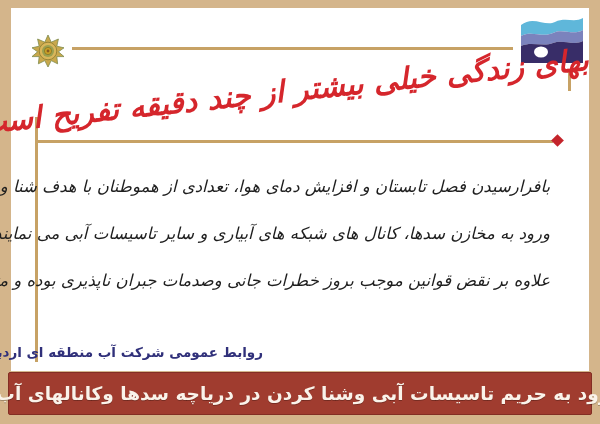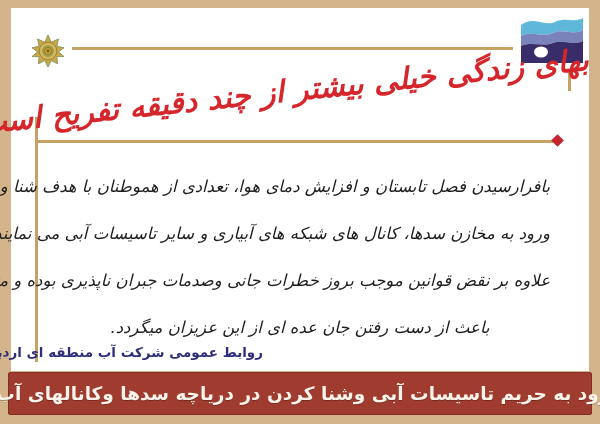--- a/index.html
+++ b/index.html
@@ -135,21 +135,20 @@
       <ellipse cx="20" cy="39" rx="7" ry="5.5" fill="#FFFFFF"></ellipse>
     </svg>
   </div>
 
   <div class="title" dir="rtl">بهای زندگی خیلی بیشتر از چند دقیقه تفریح است</div>
 
   <div class="body-text" dir="rtl">
     <div class="body-line">بافرارسیدن فصل تابستان و افزایش دمای هوا، تعدادی از هموطنان با هدف شنا و تفریح اقدام</div>
     <div class="body-line">ورود به مخازن سدها، کانال های شبکه های آبیاری و سایر تاسیسات آبی می نمایند. این اقدامات</div>
     <div class="body-line">علاوه بر نقض قوانین موجب بروز خطرات جانی وصدمات جبران ناپذیری بوده و متاسفانه همه ساله</div>
-    <div class="body-line">باعث از دست رفتن جان عده ای از این عزیزان میگردد.</div>
   </div>
 
   <div class="signature" dir="rtl">روابط عمومی شرکت آب منطقه ای اردبیل</div>
 
   <div class="banner">
     <div class="banner-text" dir="rtl">طبق قانون ورود به حریم تاسیسات آبی وشنا کردن در دریاچه سدها وکانالهای آب ممنــوع است</div>
   </div>
 
 </div>
 

